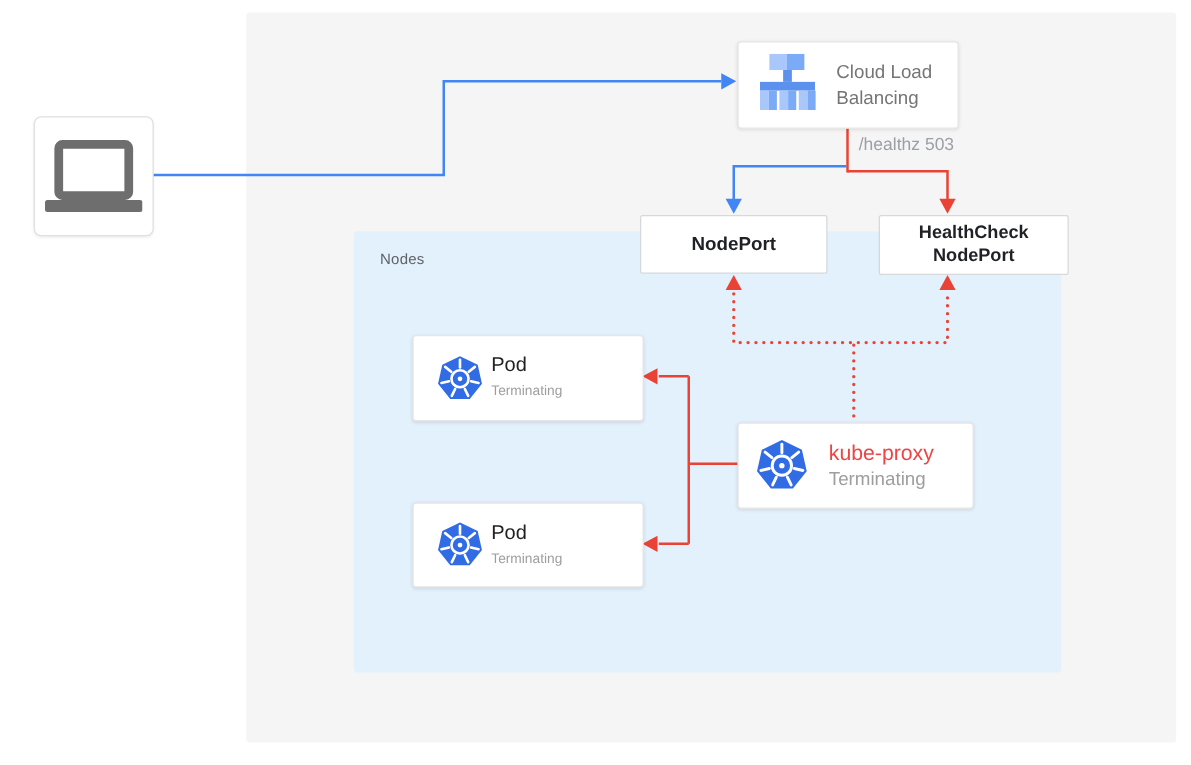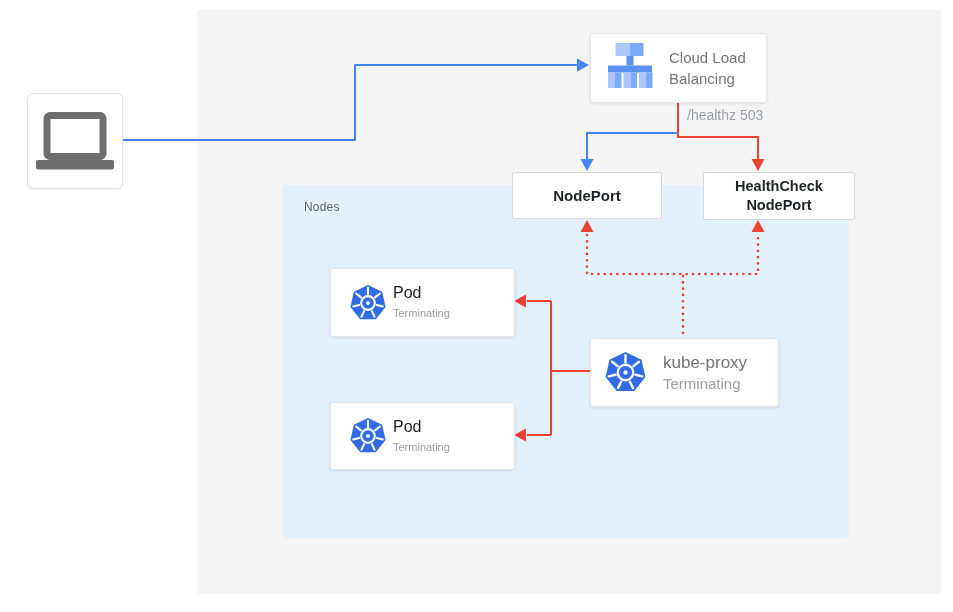--- a/index.html
+++ b/index.html
@@ -40,21 +40,21 @@
   #pod1{left:330px;top:268px;width:183px;height:67px;}
   #pod2{left:330px;top:402px;width:183px;height:66px;}
   #pod1 .icon-wrap,#pod2 .icon-wrap{margin-left:18px;}
   .pod-text{margin-left:6px;}
   .pod-title{font-size:16px;color:#212121;line-height:21px;}
   .pod-status{font-size:11px;color:#9E9E9E;line-height:20px;}
 
   #kubeproxy-box{left:590px;top:338px;width:187px;height:67px;}
   #kubeproxy-box .icon-wrap{margin-left:13px;}
   .kp-text{margin-left:16px;}
-  .kp-title{font-size:17px;color:#737373;line-height:22px;}
+  .kp-title{font-size:17px;color:#ef4444;line-height:22px;}
   .kp-sub{font-size:15px;color:#9E9E9E;line-height:20px;}
 </style>
 </head>
 <body>
 
 <div id="stage">
 
   <div class="abs" id="outer-panel"></div>
   <div class="abs" id="nodes-panel"></div>
   <div class="abs" id="nodes-label">Nodes</div>

